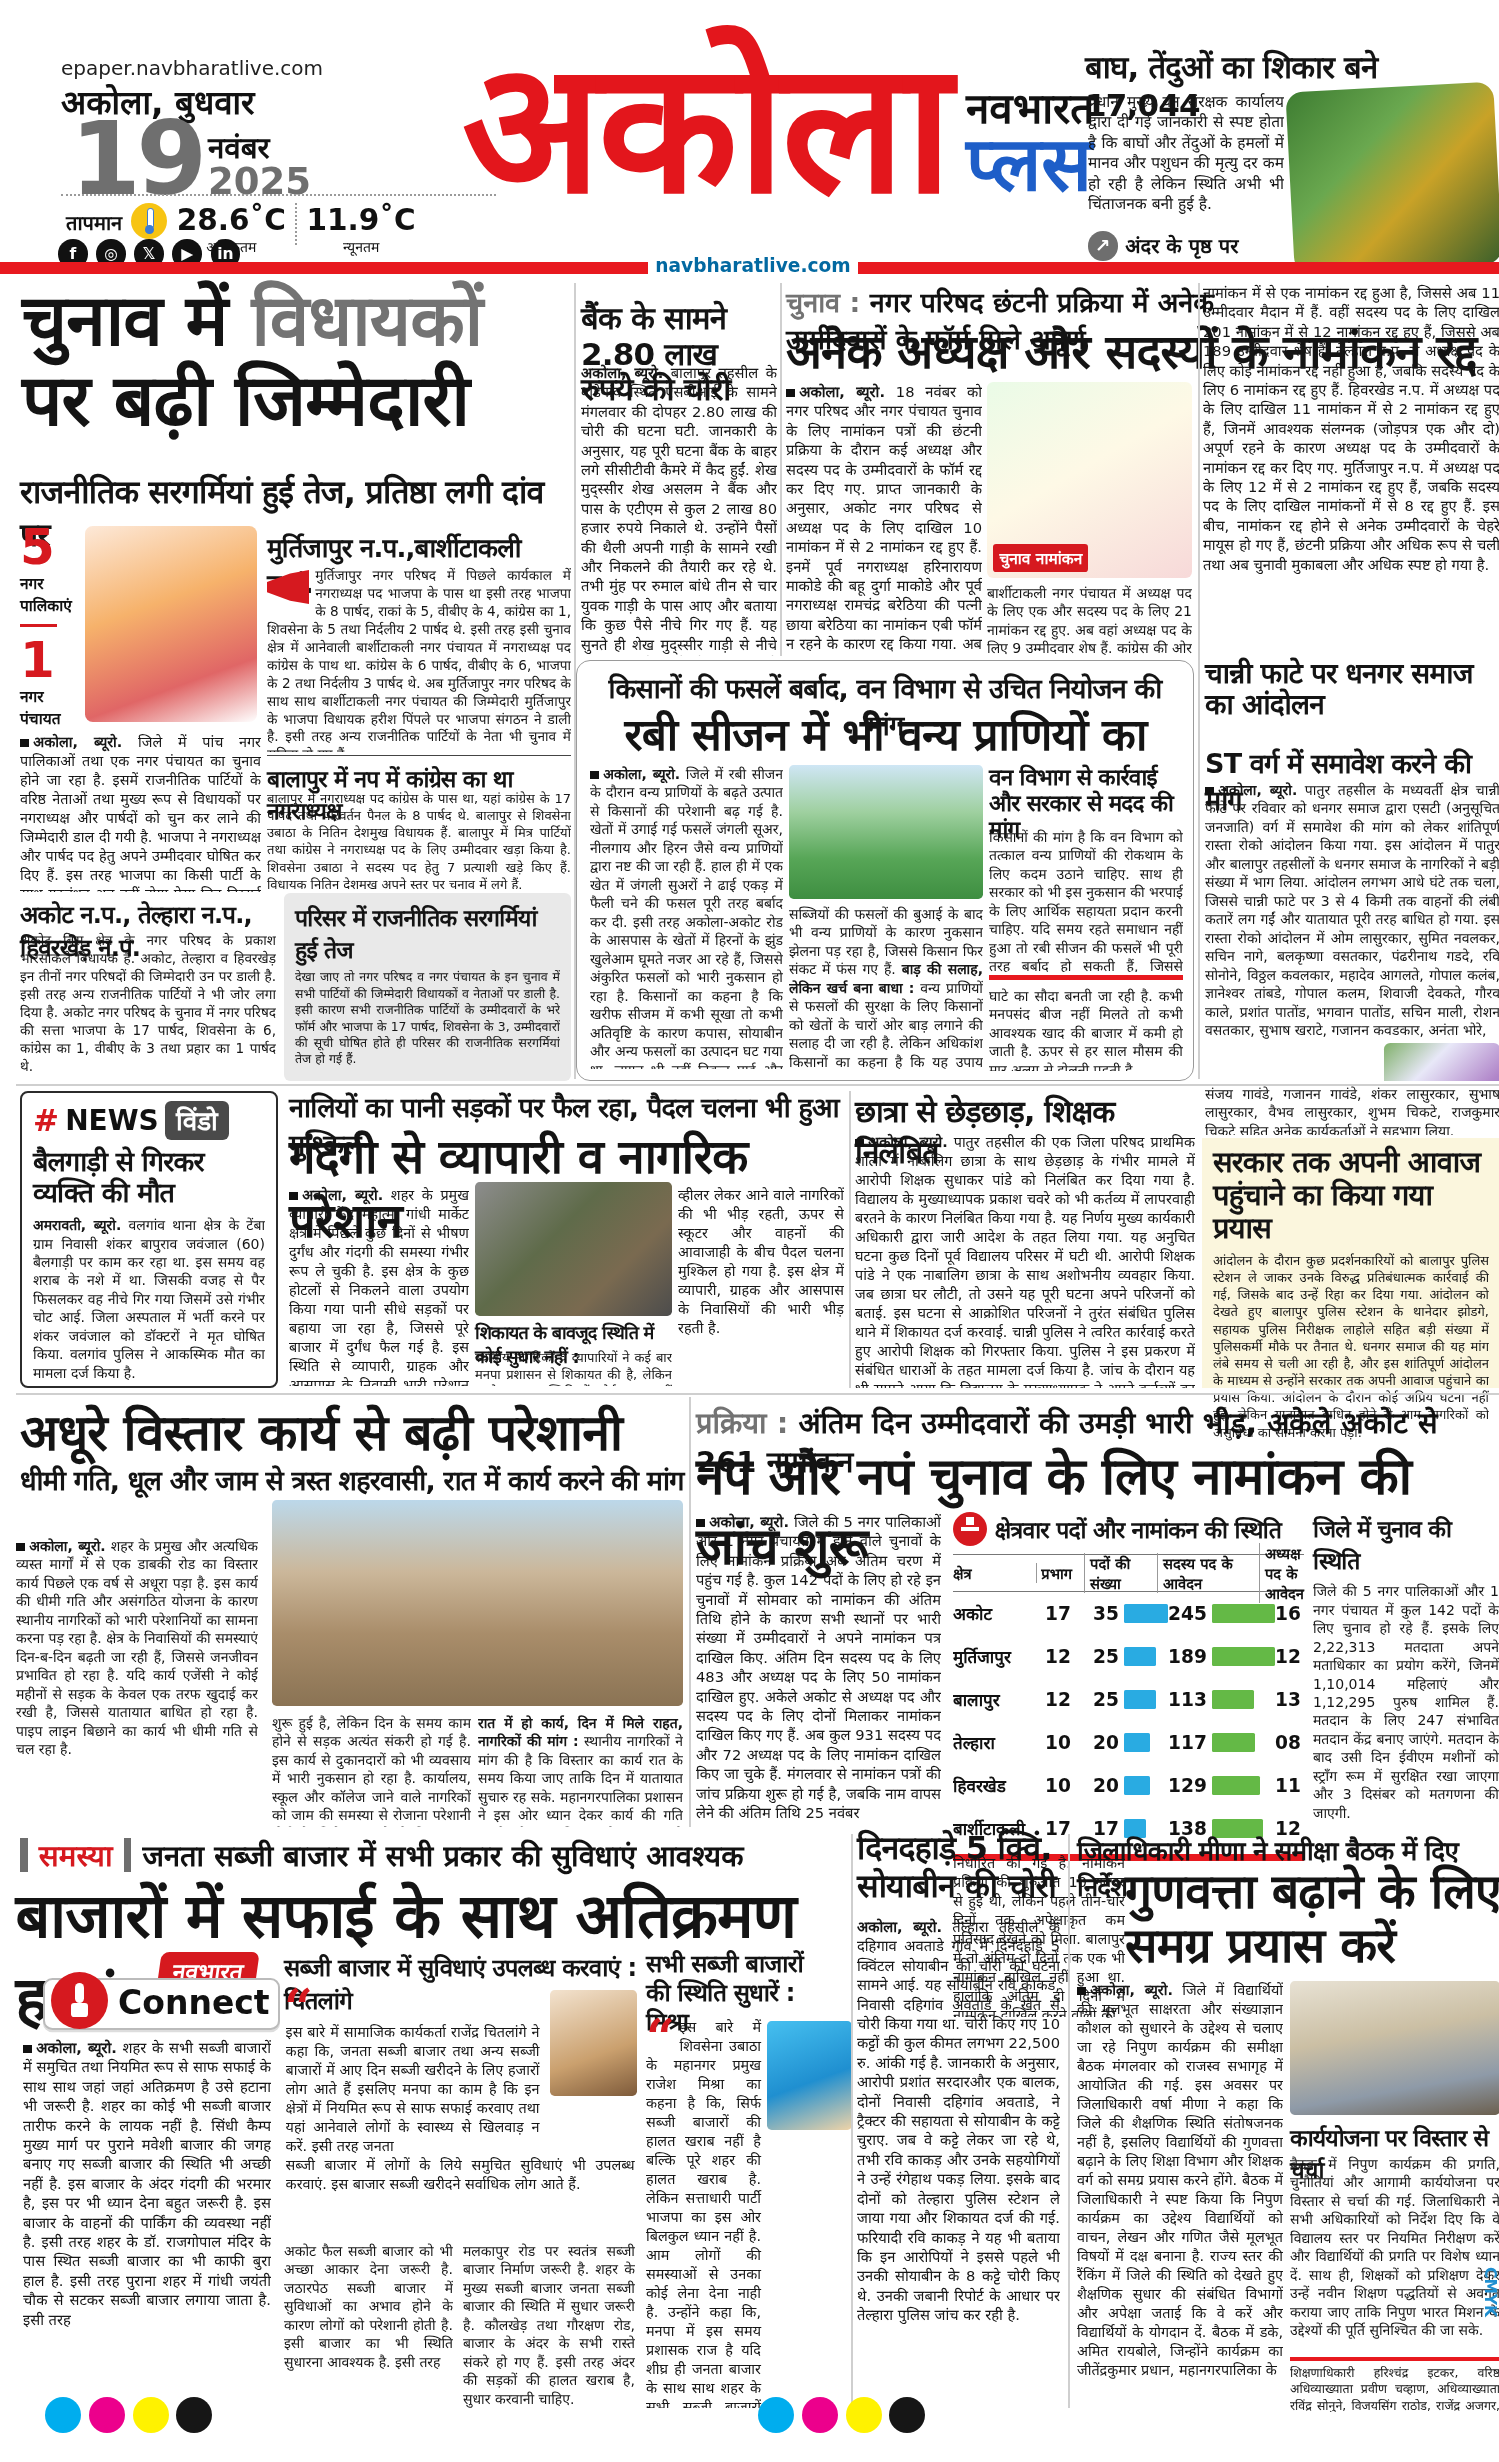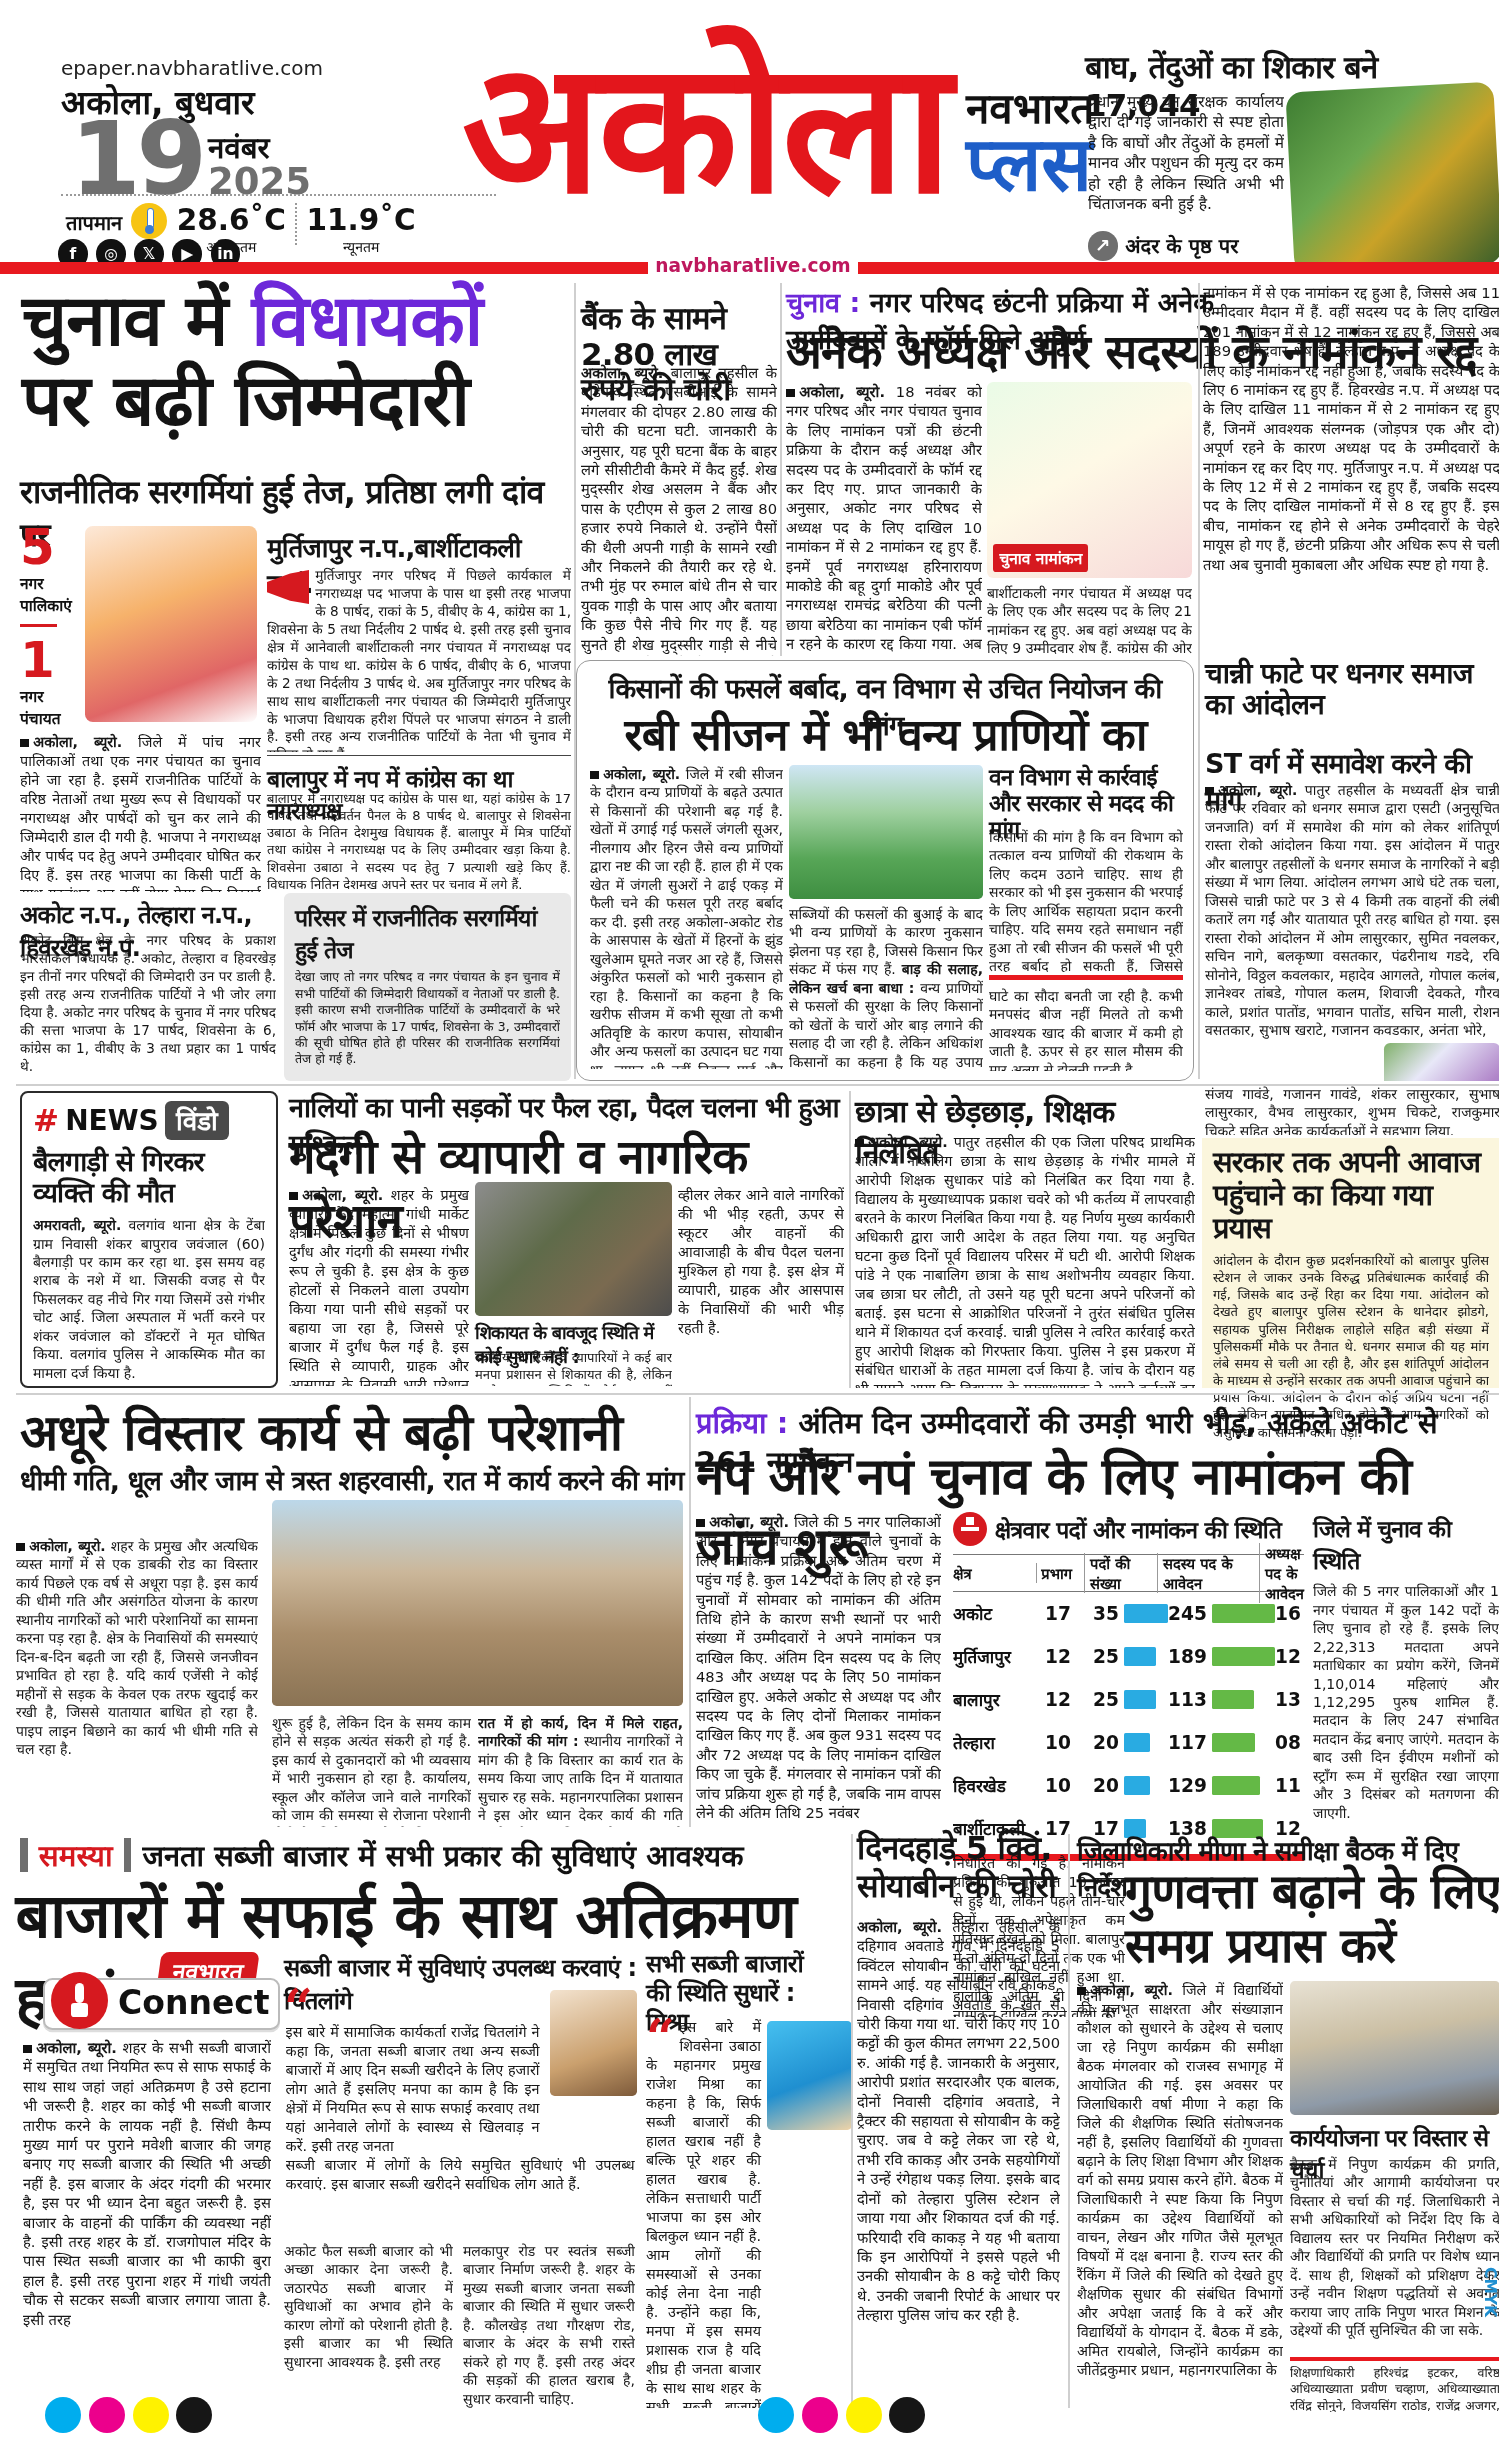--- a/index.html
+++ b/index.html
@@ -4,21 +4,21 @@
 <style>
   html,body{margin:0;padding:0;background:#fff;}
   #page{position:relative;width:1500px;height:2462px;background:#fff;overflow:hidden;
         font-family:"DejaVu Sans",sans-serif;color:#111;}
   .abs{position:absolute;}
   .j{text-align:justify;}
   .body-txt{font-size:14.4px;line-height:1.32;color:#161616;overflow:hidden;}
   .dl{font-weight:bold;}
   .sq{display:inline-block;width:8.5px;height:8.5px;background:#111;margin-right:4.7px;}
   .hl{font-weight:bold;color:#141414;letter-spacing:-0.8px;}
-  .red{color:#6d28d9;}
+  .red{color:#737373;}
   .vline{position:absolute;width:1.6px;background:#cfcfcf;}
   .hline{position:absolute;height:1.6px;background:#cfcfcf;}
   .cap-bold{font-weight:bold;}
   
   .masthead-red{color:#e3161c;font-weight:bold;letter-spacing:-3.1px;}
   .soc{display:inline-flex;width:29.5px;height:29.5px;border-radius:50%;background:#111;color:#fff;
        align-items:center;justify-content:center;font-size:15.5px;font-weight:bold;margin-right:4.7px;}
   .redbar{background:#e8191f;}
   
   .nw-box{border:2.3px solid #2b2b2b;border-radius:7.8px;}
@@ -81,21 +81,21 @@
   <div class="abs hl" style="left:1085px;top:45px;width:408px;font-size:31px;">बाघ, तेंदुओं का शिकार बने 17,044</div>
   <div class="abs j body-txt" style="left:1088px;top:92px;width:196px;height:165px;font-size:15.5px;">प्रधान मुख्य वन संरक्षक कार्यालय द्वारा दी गई जानकारी से स्पष्ट होता है कि बाघों और तेंदुओं के हमलों में मानव और पशुधन की मृत्यु दर कम हो रही है लेकिन स्थिति अभी भी चिंताजनक बनी हुई है.</div>
   <div class="abs" style="left:1088px;top:231px;display:flex;align-items:center;gap:7.8px;">
     <span style="display:inline-flex;width:29.5px;height:29.5px;border-radius:50%;background:#6e6e6e;color:#fff;align-items:center;justify-content:center;font-size:18.6px;font-weight:bold;">↗</span>
     <span style="font-size:20px;font-weight:bold;">अंदर के पृष्ठ पर</span>
   </div>
   <div class="abs" style="left:1290px;top:87px;width:208px;height:182px;border-radius:17px;transform:rotate(-3deg);
        background:linear-gradient(135deg,#3e7d32 0%,#6aa84f 35%,#c9a227 60%,#3a5f2a 100%);"></div>
 
   <div class="abs redbar" style="left:0;top:262px;width:1500px;height:12.4px;"></div>
-  <div class="abs" style="left:648px;top:255px;width:210px;height:25px;background:#fff;text-align:center;font-size:18.6px;font-weight:bold;color:#be185d;">navbharatlive.com</div>
+  <div class="abs" style="left:648px;top:255px;width:210px;height:25px;background:#fff;text-align:center;font-size:18.6px;font-weight:bold;color:#0369a1;">navbharatlive.com</div>
 
   <div class="abs hl" style="left:22px;top:281px;width:551px;font-size:71px;line-height:1.12;">
     <span>चुनाव में </span><span class="red">विधायकों</span><br>
     <span>पर बढ़ी जिम्मेदारी</span>
   </div>
   <div class="abs hl" style="left:20px;top:469px;width:551px;font-size:32px;">राजनीतिक सरगर्मियां हुई तेज, प्रतिष्ठा लगी दांव पर</div>
 
   <div class="abs" style="left:20px;top:522px;width:61px;">
     <div style="font-size:50px;font-weight:bold;color:#d6191f;line-height:1;">5</div>
     <div style="font-size:15.5px;font-weight:bold;">नगर पालिकाएं</div>

